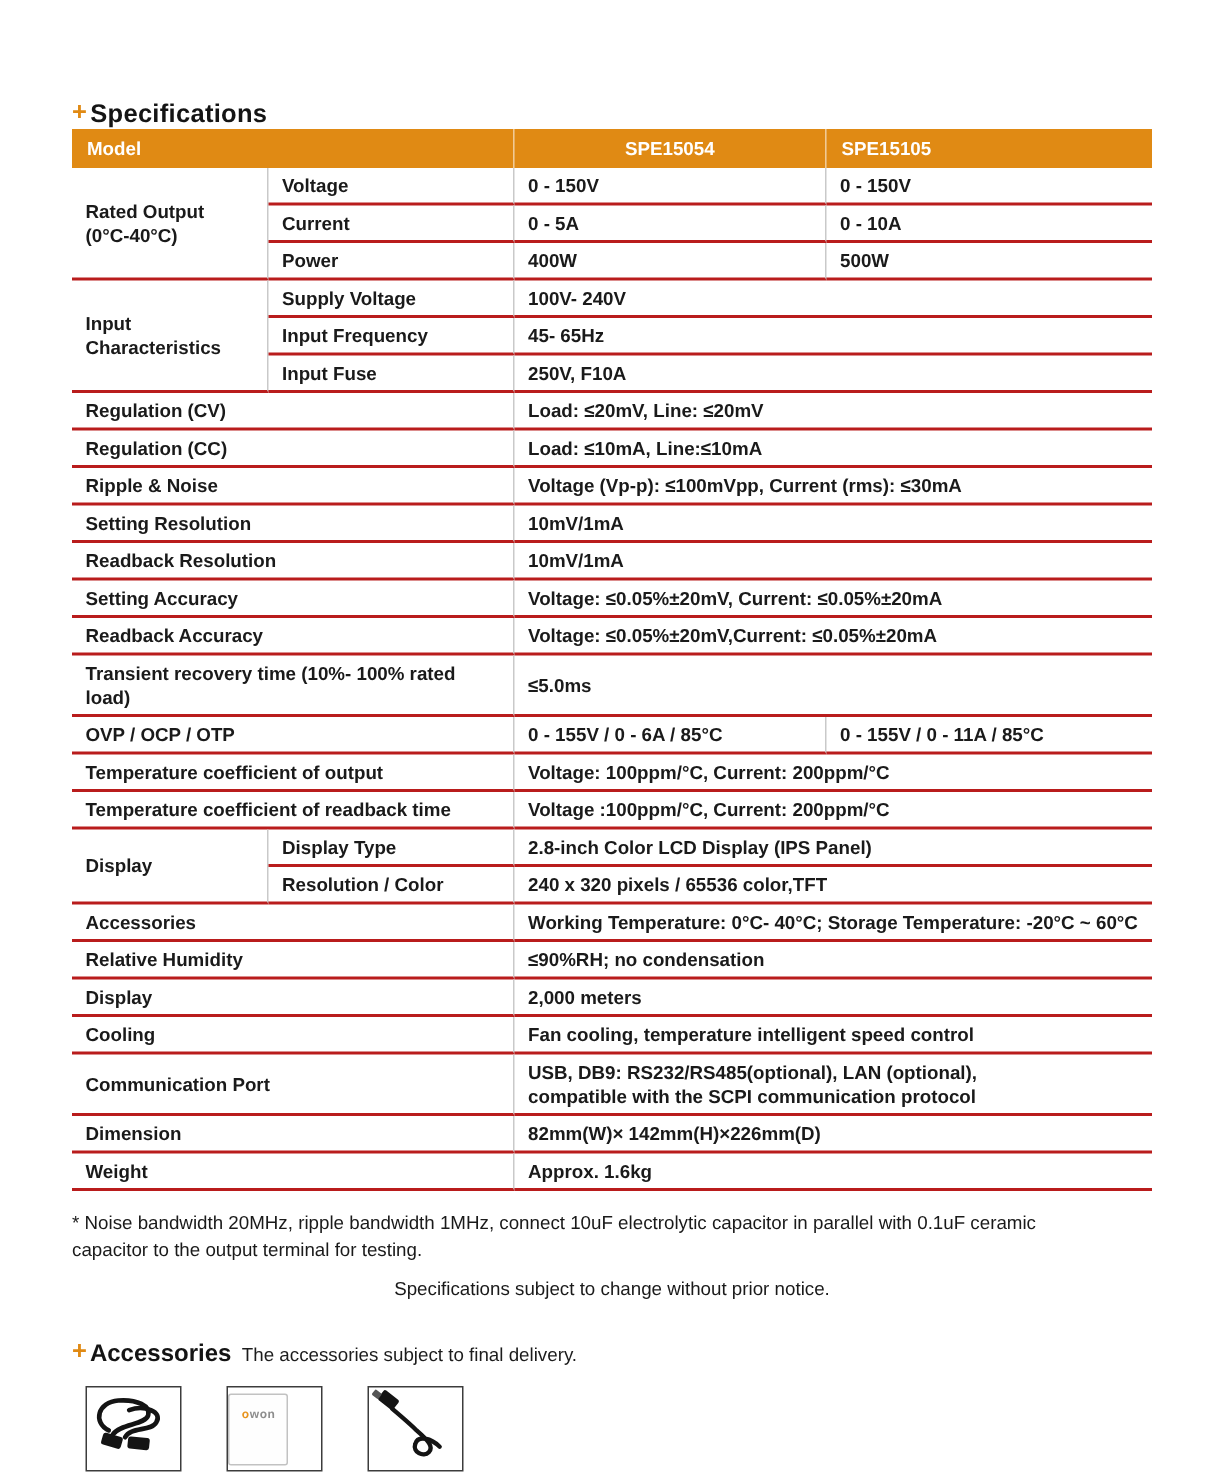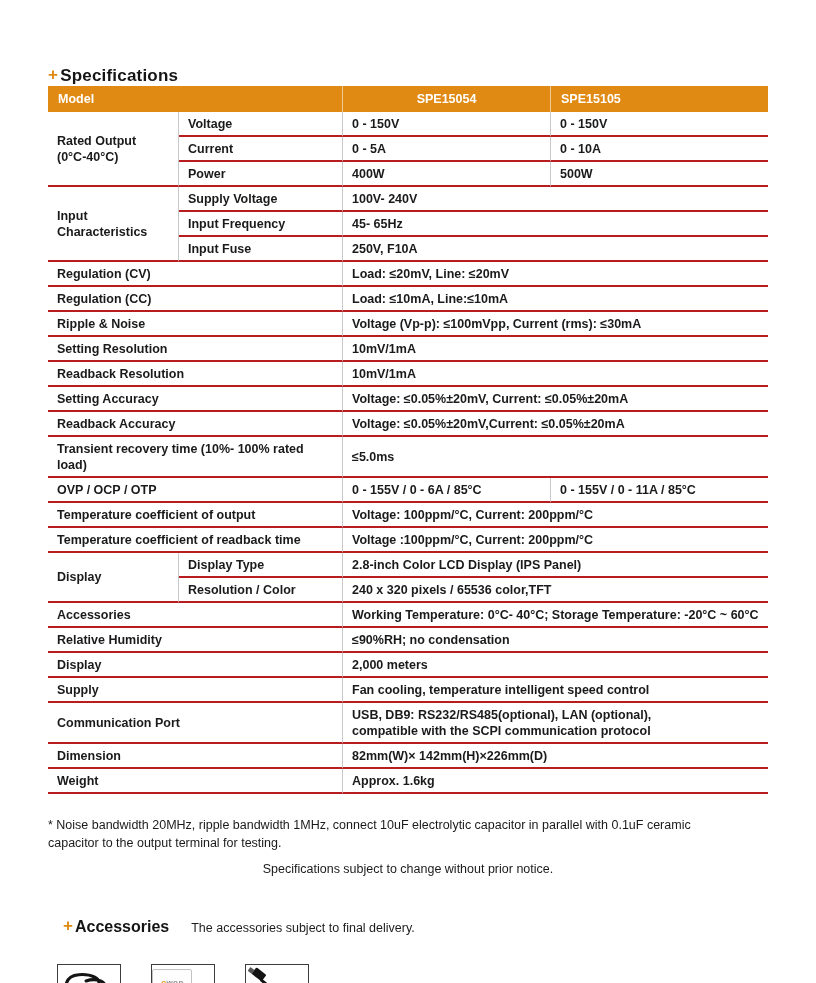--- a/index.html
+++ b/index.html
@@ -20,27 +20,27 @@
   }
   th.vr { border-right:1px solid rgba(255,255,255,.55); }
   table.spec td {
     font-size:12.5px; line-height:16px; padding:3.5px 9px;
     border-bottom:2px solid #b91c1c; vertical-align:middle;
     white-space:pre-line; color:#1a1a1a;font-weight:bold;
   }
   td.vr { border-right:1px solid #c9c9c9; }
   td.tall { line-height:22px; }
 
-  .footnote { font-size:12.5px; line-height:1.45; margin:22px 0 0 0; width:720px; white-space:pre-line; }
+  .footnote { font-size:12.5px; line-height:1.45; margin:12px 0 0 0; width:720px; white-space:pre-line; }
   .change-note { font-size:12.5px; margin:10px 0 0 0; width:720px; text-align:center; }
 
   
   .acc-section { margin-top:26px; }
   .acc-head { display:flex; align-items:baseline; gap:7px; }
-  .acc-title { margin:15px; font-size:16px; font-weight:700; color:#141414; }
+  .acc-title { margin:0; font-size:16px; font-weight:700; color:#141414; }
   .acc-sub { font-size:12.5px; color:#1c1c1c; }
   .acc-row { display:flex; align-items:flex-start; gap:26px; margin-top:12px; margin-left:8px; }
   .acc-item { display:flex; flex-direction:column; align-items:center; gap:7px; }
   .acc-box { width:64px; height:57px; border:1.5px solid #3c3c3c; background:#fff;
              display:flex; align-items:center; justify-content:flex-start; }
   .acc-label { font-size:12.5px; white-space:nowrap; color:#141414; }
   .manual-card { width:40px; height:48px; background:#fefefe; border:1px solid #c2c2c2; border-radius:2px;
                  display:flex; justify-content:center; align-items:flex-start; padding-top:9px; }
   .owon-logo { display:block; font-size:8px; font-weight:700; color:#8d8d8d; letter-spacing:.4px; line-height:8px; }
   .owon-logo::first-letter { color:#e8941e; }
@@ -160,21 +160,21 @@
           </tr>
           <tr>
             <td colspan="2" class="vr">Relative Humidity</td>
             <td colspan="2">≤90%RH; no condensation</td>
           </tr>
           <tr>
             <td colspan="2" class="vr">Display</td>
             <td colspan="2">2,000 meters</td>
           </tr>
           <tr>
-            <td colspan="2" class="vr">Supply</td>
+            <td colspan="2" class="vr">Cooling</td>
             <td colspan="2">Fan cooling, temperature intelligent speed control</td>
           </tr>
           <tr>
             <td colspan="2" class="vr">Communication Port</td>
             <td colspan="2" class="tall">USB, DB9: RS232/RS485(optional), LAN (optional),
 compatible with the SCPI communication protocol</td>
           </tr>
           <tr>
             <td colspan="2" class="vr">Dimension</td>
             <td colspan="2">82mm(W)× 142mm(H)×226mm(D)</td>

